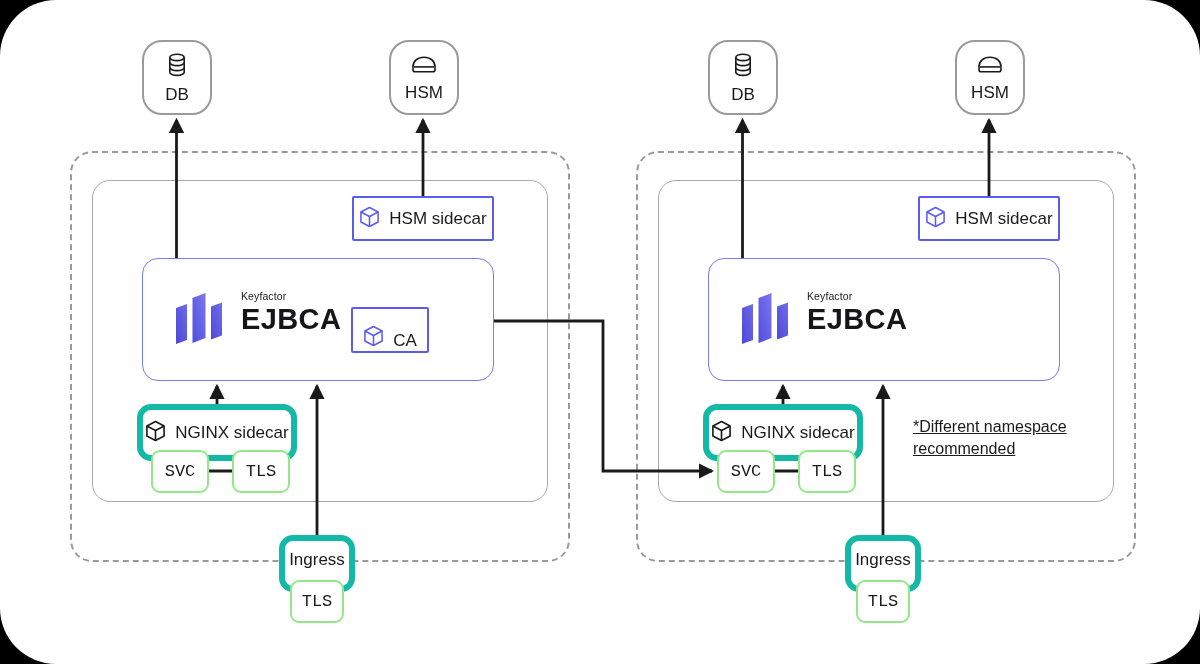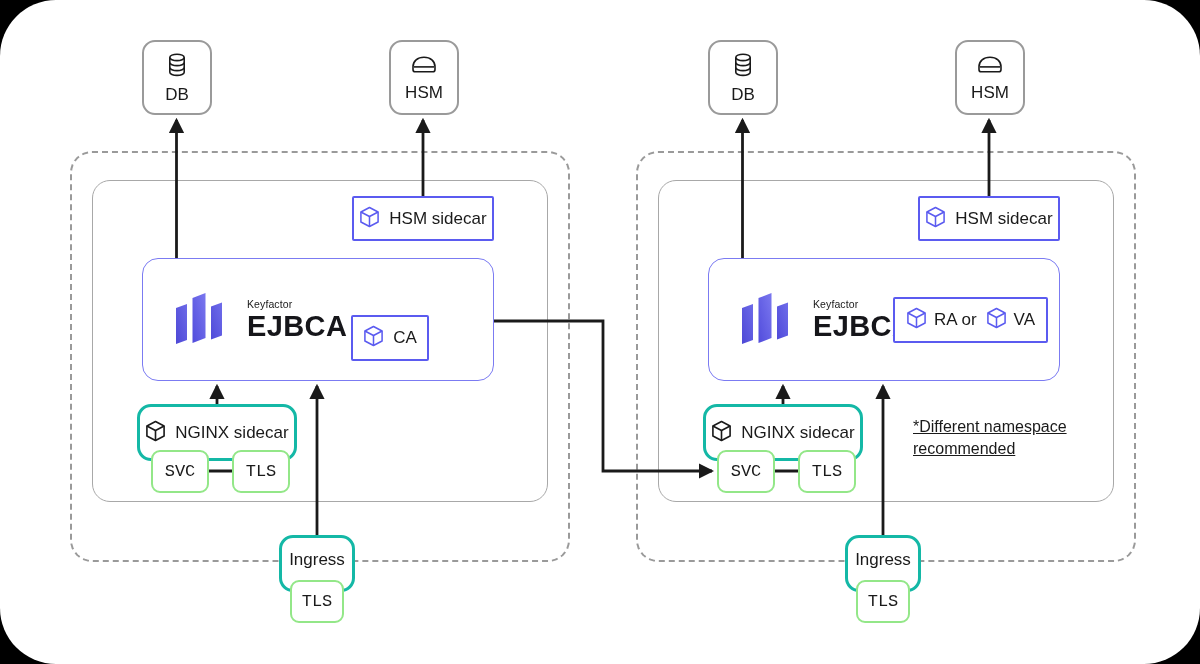--- a/index.html
+++ b/index.html
@@ -45,32 +45,32 @@
     position: absolute;
     box-sizing: border-box;
     background: #ffffff;
     display: flex;
     align-items: center;
     justify-content: center;
   }
 
   .ext-node {
     border: 2.2px solid #9a9a9a;
-    border-radius: 13px;
+    border-radius: 20px;
     flex-direction: column;
     gap: 5px;
   }
   .ext-node .ext-label {
     font-size: 17px;
     color: #1a1a1a;
     line-height: 1;
   }
 
   .black-node {
-    border: 3px solid #14b8a6;
+    border: 6px solid #14b8a6;
     border-radius: 14px;
   }
   .black-node .lbl {
     font-size: 17px;
     color: #1a1a1a;
   }
 
   .purple-node {
     border: 2.4px solid #5b5bf0;
     border-radius: 2px;
@@ -99,22 +99,22 @@
   .green-node .lbl {
     font-size: 17px;
     color: #1a1a1a;
     font-family: Liberation Mono, monospace;
   }
 
   
   .brand {
     position: absolute;
     display: flex;
-    align-items: center;
-    gap: 20px;
+    align-items: flex-start;
+    gap: 14px;
   }
   .brand-marks {
     position: relative;
     width: 52px;
     height: 58px;
   }
   .brand-text {
     display: flex;
     flex-direction: column;
     justify-content: center;
@@ -236,21 +236,21 @@
           <path d="M17.5 7 L30.5 2 V47 L17.5 52 Z" fill="url(#gB)"></path>
           <path d="M36 15.5 L47 11.5 V44.5 L36 48.5 Z" fill="url(#gC)"></path>
         </svg>
       </div>
       <div class="brand-text">
         <span class="brand-sup">Keyfactor</span>
         <span class="brand-main">EJBCA</span>
       </div>
     </div>
 
-    <div class="node purple-node" style="left:208px; top:56px; width:78px; height:46px;">
+    <div class="node purple-node" style="left:208px; top:48px; width:78px; height:46px;align-items:flex-end;">
       <span>
         <svg width="21" height="22" viewBox="0 0 22 23" fill="none" stroke="#5b5bf0" stroke-width="1.6" stroke-linejoin="round">
           <path d="M11 1.6 L20 6.3 v10.4 L11 21.4 L2 16.7 V6.3 z"></path>
           <path d="M2 6.3 L11 11 l9-4.7"></path>
           <path d="M11 11 v10.4"></path>
         </svg>
       </span>
       <span class="lbl">CA</span>
     </div>
   </div>
@@ -302,38 +302,20 @@
           <path d="M17.5 7 L30.5 2 V47 L17.5 52 Z" fill="url(#gB)"></path>
           <path d="M36 15.5 L47 11.5 V44.5 L36 48.5 Z" fill="url(#gC)"></path>
         </svg>
       </div>
       <div class="brand-text">
         <span class="brand-sup">Keyfactor</span>
         <span class="brand-main">EJBCA</span>
       </div>
     </div>
 
-    <div class="node purple-node" style="left:184px; top:38px; width:155px; height:46px; gap:7px;">
-      <span>
-        <svg width="21" height="22" viewBox="0 0 22 23" fill="none" stroke="#5b5bf0" stroke-width="1.6" stroke-linejoin="round">
-          <path d="M11 1.6 L20 6.3 v10.4 L11 21.4 L2 16.7 V6.3 z"></path>
-          <path d="M2 6.3 L11 11 l9-4.7"></path>
-          <path d="M11 11 v10.4"></path>
-        </svg>
-      </span>
-      <span class="lbl">RA or</span>
-      <span style="margin-left:2px;">
-        <svg width="21" height="22" viewBox="0 0 22 23" fill="none" stroke="#5b5bf0" stroke-width="1.6" stroke-linejoin="round">
-          <path d="M11 1.6 L20 6.3 v10.4 L11 21.4 L2 16.7 V6.3 z"></path>
-          <path d="M2 6.3 L11 11 l9-4.7"></path>
-          <path d="M11 11 v10.4"></path>
-        </svg>
-      </span>
-      <span class="lbl">VA</span>
-    </div>
   </div>
 
   <div class="node black-node" style="left:703px; top:404px; width:160px; height:57px; gap:9px;">
     <span>
       <svg width="21" height="22" viewBox="0 0 22 23" fill="none" stroke="#1a1a1a" stroke-width="1.7" stroke-linejoin="round">
         <path d="M11 1.6 L20 6.3 v10.4 L11 21.4 L2 16.7 V6.3 z"></path>
         <path d="M2 6.3 L11 11 l9-4.7"></path>
         <path d="M11 11 v10.4"></path>
       </svg>
     </span>

